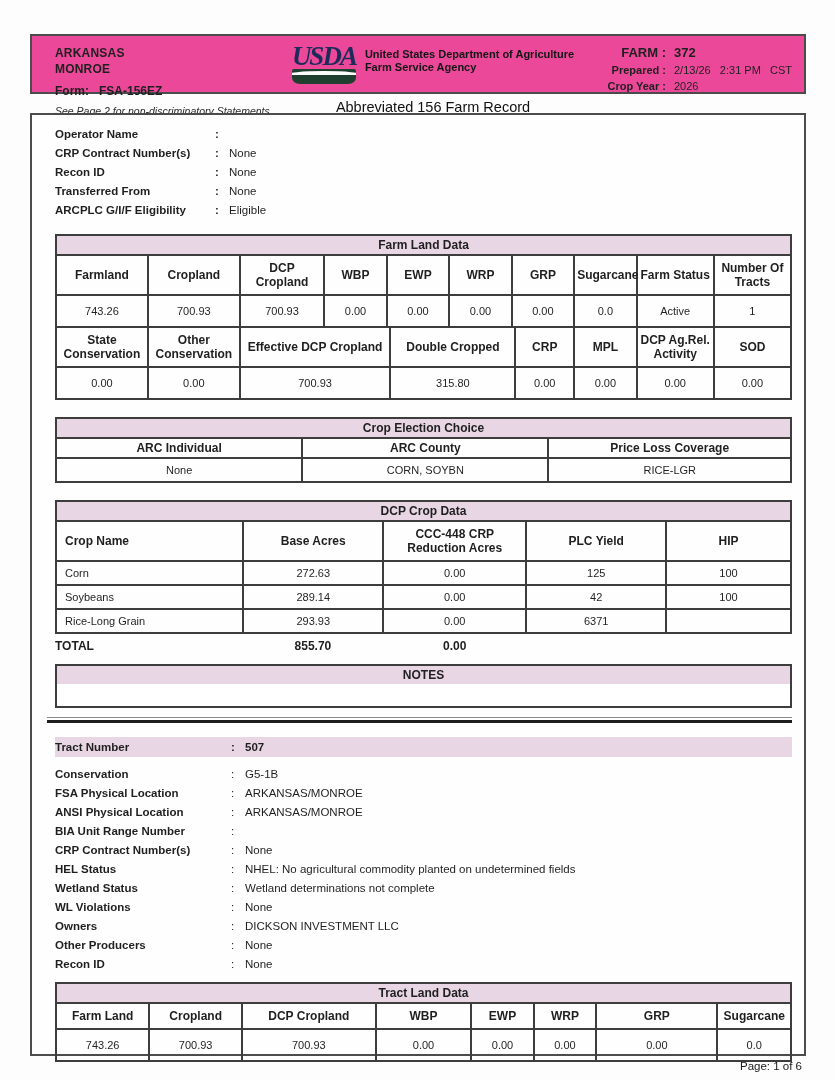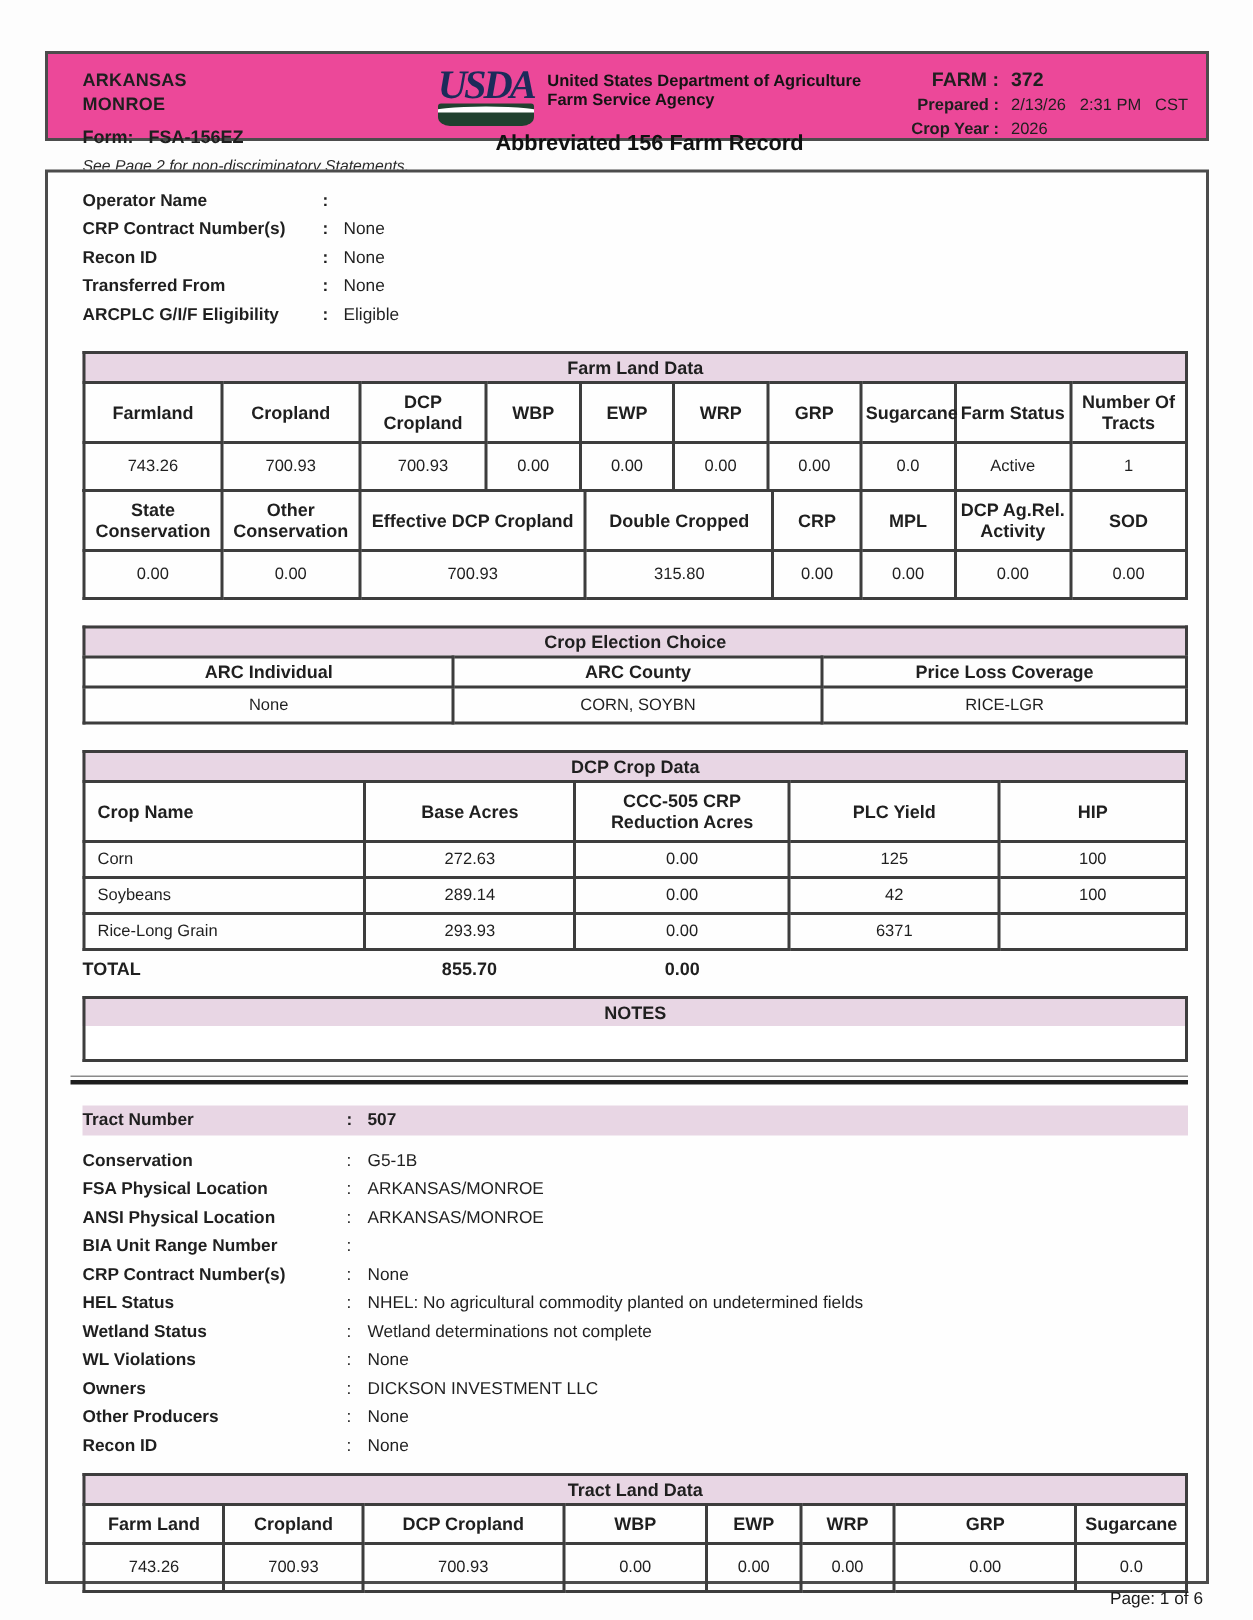--- a/index.html
+++ b/index.html
@@ -27,21 +27,21 @@
     font-size:27px; line-height:24px; color:#1c2b5a; letter-spacing:-2px;
   }
   .usda-swoosh { position:relative; height:15px; margin-top:1px; background:#20402f;
     border-radius:2px 2px 8px 8px / 2px 2px 6px 6px; overflow:hidden; }
   .usda-swoosh::after {
     content:""; position:absolute; left:-6px; right:-6px; top:2px; height:4px;
     background:#fefefe; border-radius:50% 50% 0 0 / 100% 100% 0 0;
   }
   .dept-lines { padding-top:4px; }
   .dept-line { font-weight:bold; font-size:11px; line-height:13px; color:#141414; }
-  .doc-title { margin-top:4px; font-weight:bold; font-size:14.5px; color:#111; }
+  .doc-title { margin-top:15px; font-weight:normal; font-size:14.5px; color:#111; }
   .hdr-right { position:absolute; right:14px; top:9px; width:210px; }
   .hdr-right-grid { display:grid; grid-template-columns:86px 1fr; column-gap:8px; row-gap:4px; align-items:baseline; }
   .hr-label { font-weight:bold; font-size:11px; text-align:right; white-space:nowrap; }
   .hr-label.big { font-size:13px; }
   .hr-value { font-size:11px; white-space:pre; }
   .hr-value.big { font-size:13px; font-weight:bold; }
   
   .main-box {
     position:absolute; left:30px; top:113px; width:776px; height:943px;
     border:2px solid #4c4c4c; background:#fefefe; padding:10px 10px 0 23px;
@@ -267,21 +267,21 @@
             <col style="width:25.5%">
             <col style="width:19%">
             <col style="width:19.5%">
             <col style="width:19%">
             <col style="width:17%">
           </colgroup>
         <tbody>
             <tr>
           <th class="left">Crop Name</th>
           <th>Base Acres</th>
-          <th>CCC-505 CRP Reduction Acres</th>
+          <th>CCC-448 CRP Reduction Acres</th>
           <th>PLC Yield</th>
           <th>HIP</th>
         </tr>
         <tr>
           <td class="left">Corn</td>
           <td>272.63</td>
           <td>0.00</td>
           <td>125</td>
           <td>100</td>
         </tr>

